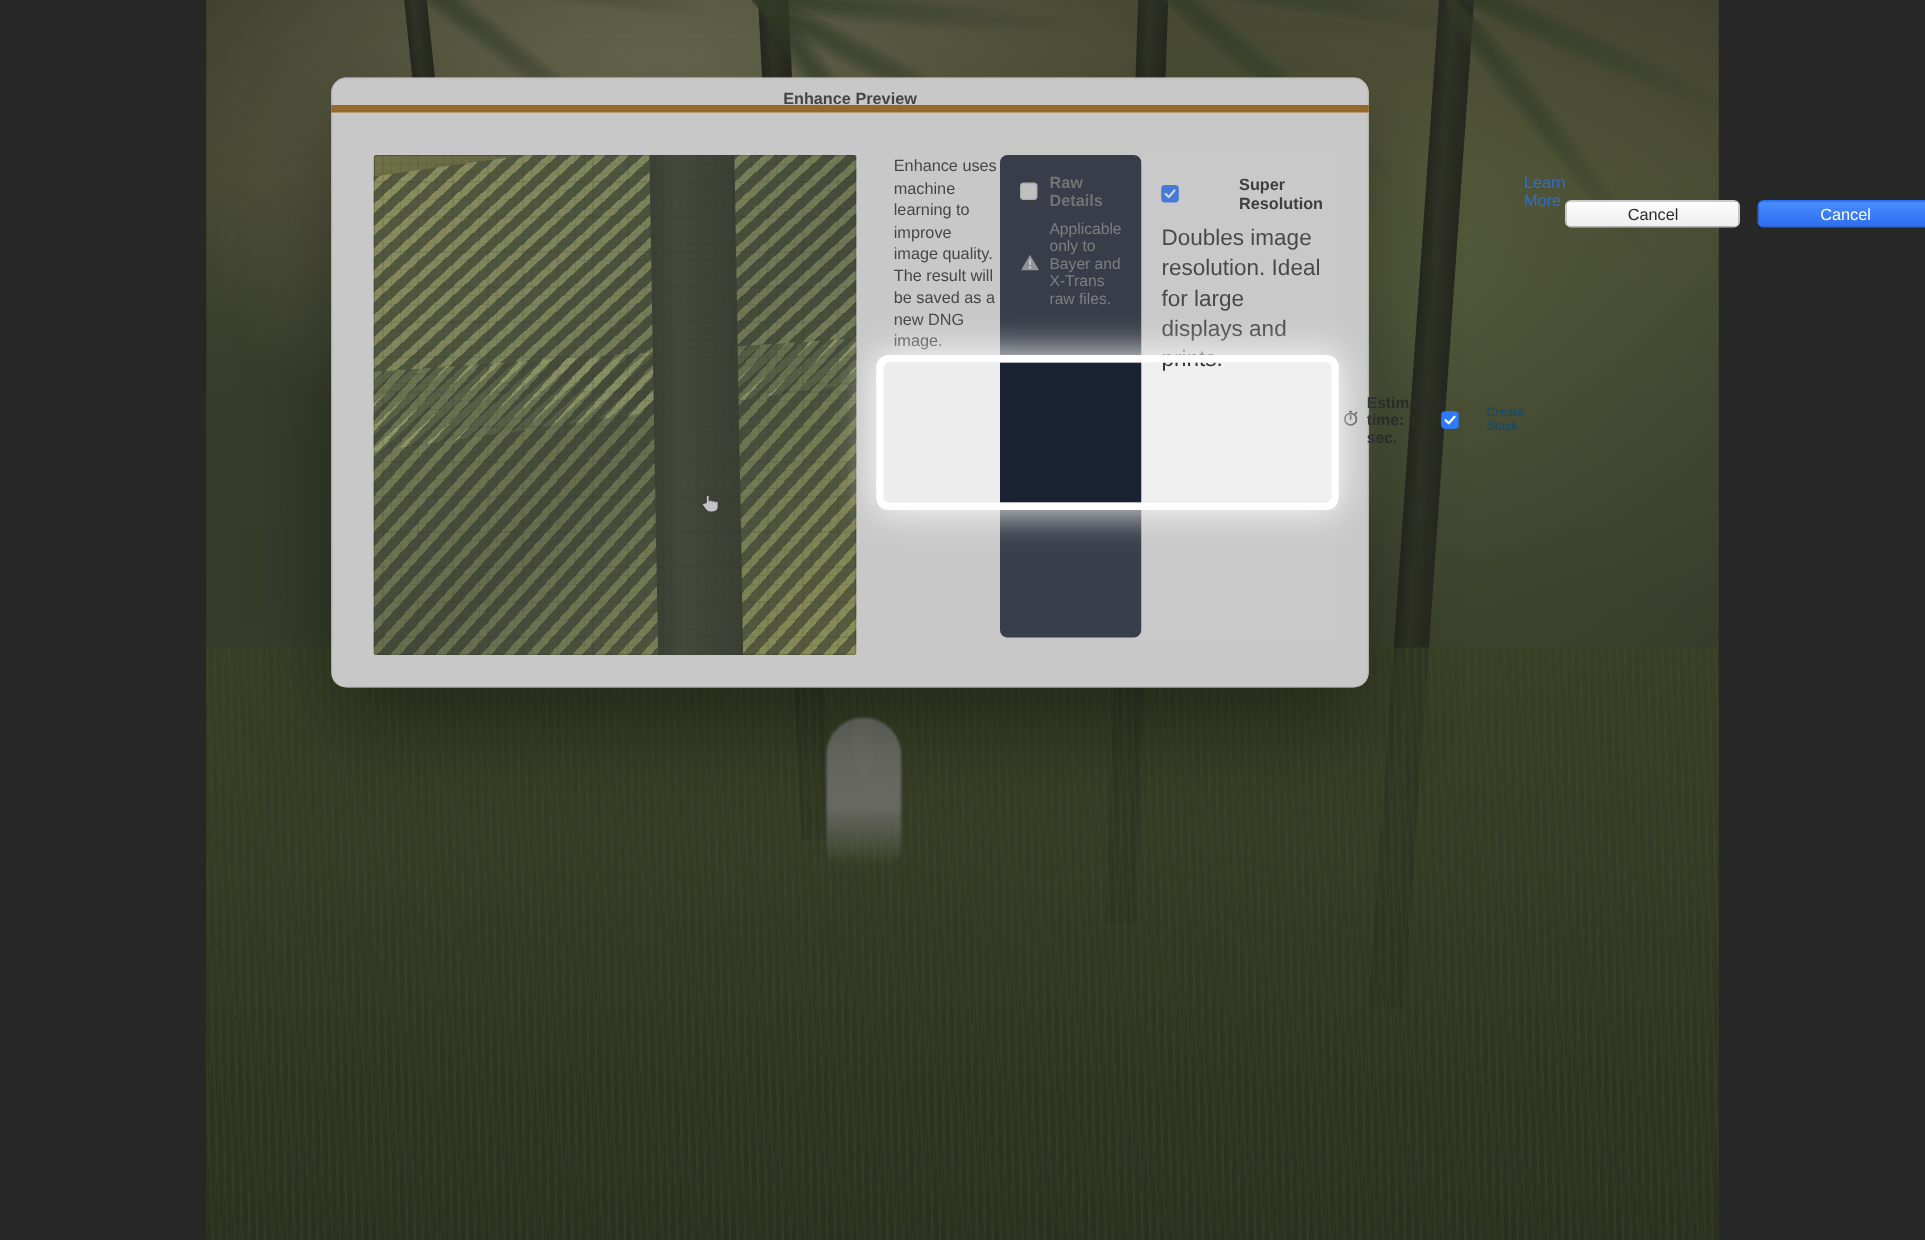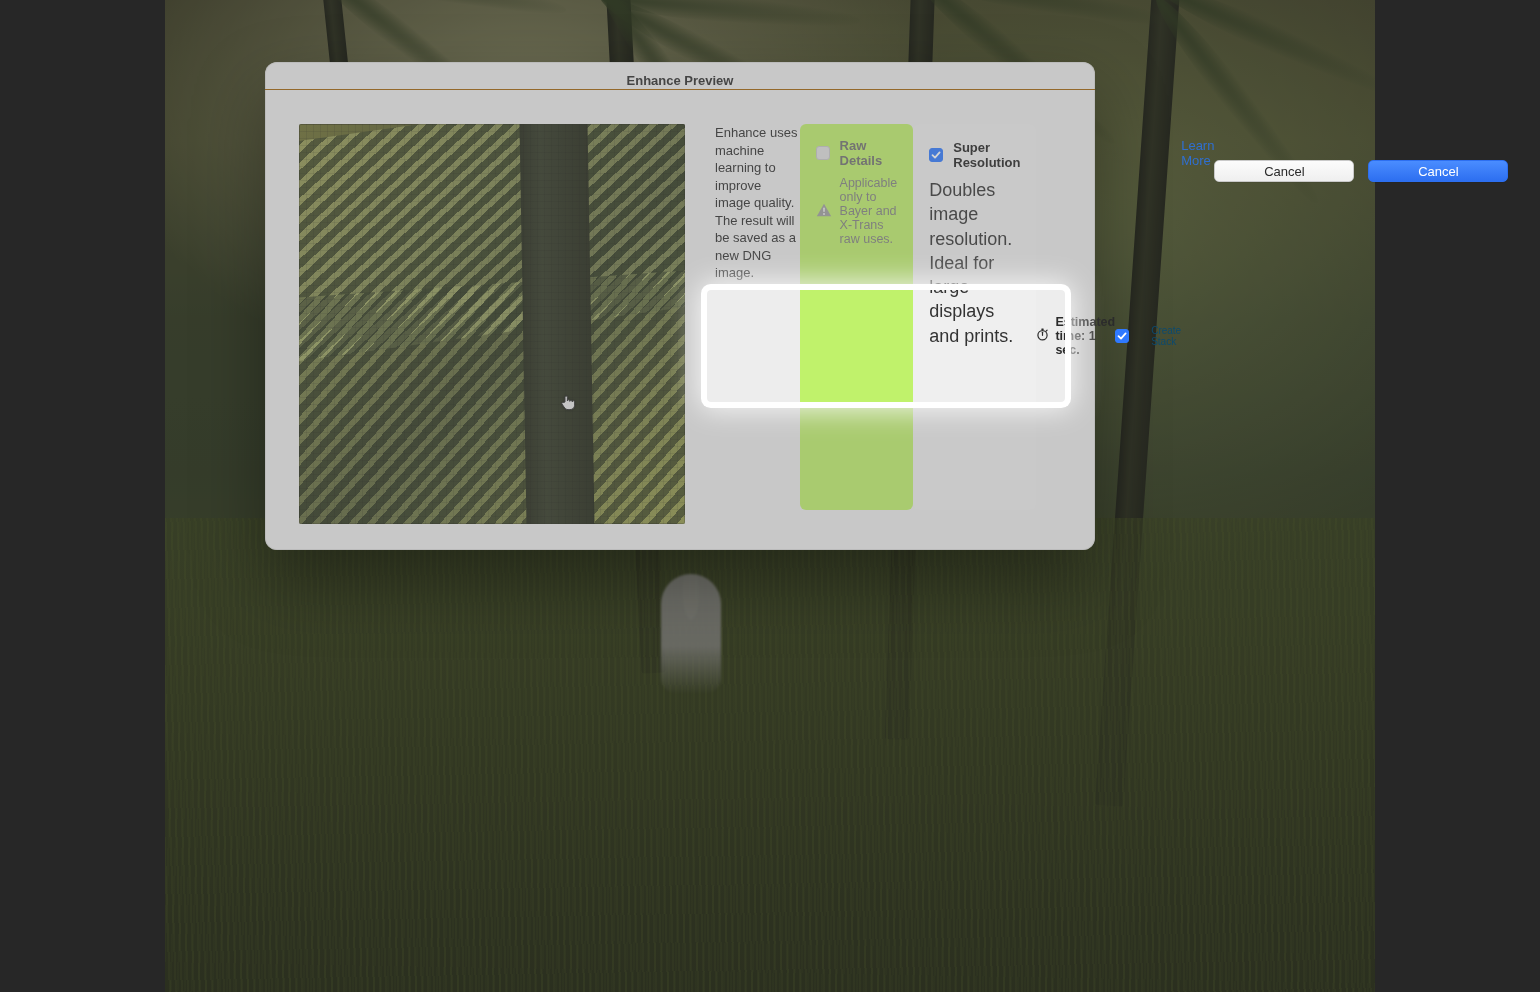--- a/index.html
+++ b/index.html
@@ -137,21 +137,21 @@
       -webkit-mask-position: 0 0, 442px 228px;
       -webkit-mask-repeat: no-repeat, no-repeat;
               mask:
         linear-gradient(#000 0 0) 0 0/100% 100% no-repeat,
         linear-gradient(#000 0 0) 442px 228px/358px 112px no-repeat;
               mask-composite: exclude;
     }
 
     .dialog-header {
       height: 28px;
-      border-bottom: 1px solid #a16207;
+      border-bottom: 6px solid #a16207;
       display: flex;
       align-items: center;
       justify-content: center;
       font-size: 13px;
       font-weight: 600;
       color: #2c2c2c;
       padding-top: 10px;
     }
 
     .dialog-body {
@@ -225,21 +225,21 @@
     }
     .intro {
       font-size: 13px;
       line-height: 1.35;
       color: #2d2d2d;
       margin-bottom: 18px;
       max-width: 340px;
     }
 
     .panel {
-      background: #bef264;
+      background: #0f172a;
       border-radius: 6px;
       padding: 14px 16px 14px 16px;
       margin-bottom: 14px;
     }
     .panel.raw { opacity: 0.95; }
 
     .row-check {
       display: flex;
       align-items: center;
       gap: 10px;
@@ -276,21 +276,21 @@
       color: #7d7d7d;
       font-size: 12.5px;
     }
     .warn-icon { flex: 0 0 auto; }
 
     .panel.super {
       background: #efefef;
       border-radius: 6px;
       padding: 16px 16px 16px 16px;
     }
-    .super .row-check .lbl { color: #222; }
+    .super .row-check .lbl { color: #222; margin-left: 38px; }
     .super-desc {
       font-size: 18px;
       color: #333;
       line-height: 1.35;
       margin-top: 4px;
       max-width: 310px;
     }
 
     
     .highlight-ring {
@@ -419,21 +419,21 @@
             <span class="lbl">Raw Details</span>
           </div>
           <div class="raw-note">
             <span class="warn-icon">
               <svg width="16" height="14" viewBox="0 0 16 14">
                 <path d="M8 0.8 15.2 13.2 H0.8 Z" fill="#9c9c9c"></path>
                 <rect x="7.2" y="4.4" width="1.6" height="4.6" rx="0.8" fill="#ededed"></rect>
                 <circle cx="8" cy="11" r="1" fill="#ededed"></circle>
               </svg>
             </span>
-            <span>Applicable only to Bayer and X-Trans raw uses.</span>
+            <span>Applicable only to Bayer and X-Trans raw files.</span>
           </div>
         </div>
 
         <div class="panel super">
           <div class="row-check">
             <span class="chk checked">
               <svg width="10" height="10" viewBox="0 0 10 10">
                   <path d="M1.5 5.2 4 7.6 8.6 2.4" stroke="#fff" stroke-width="1.8" fill="none" stroke-linecap="round" stroke-linejoin="round"></path>
                 </svg>
             </span>

